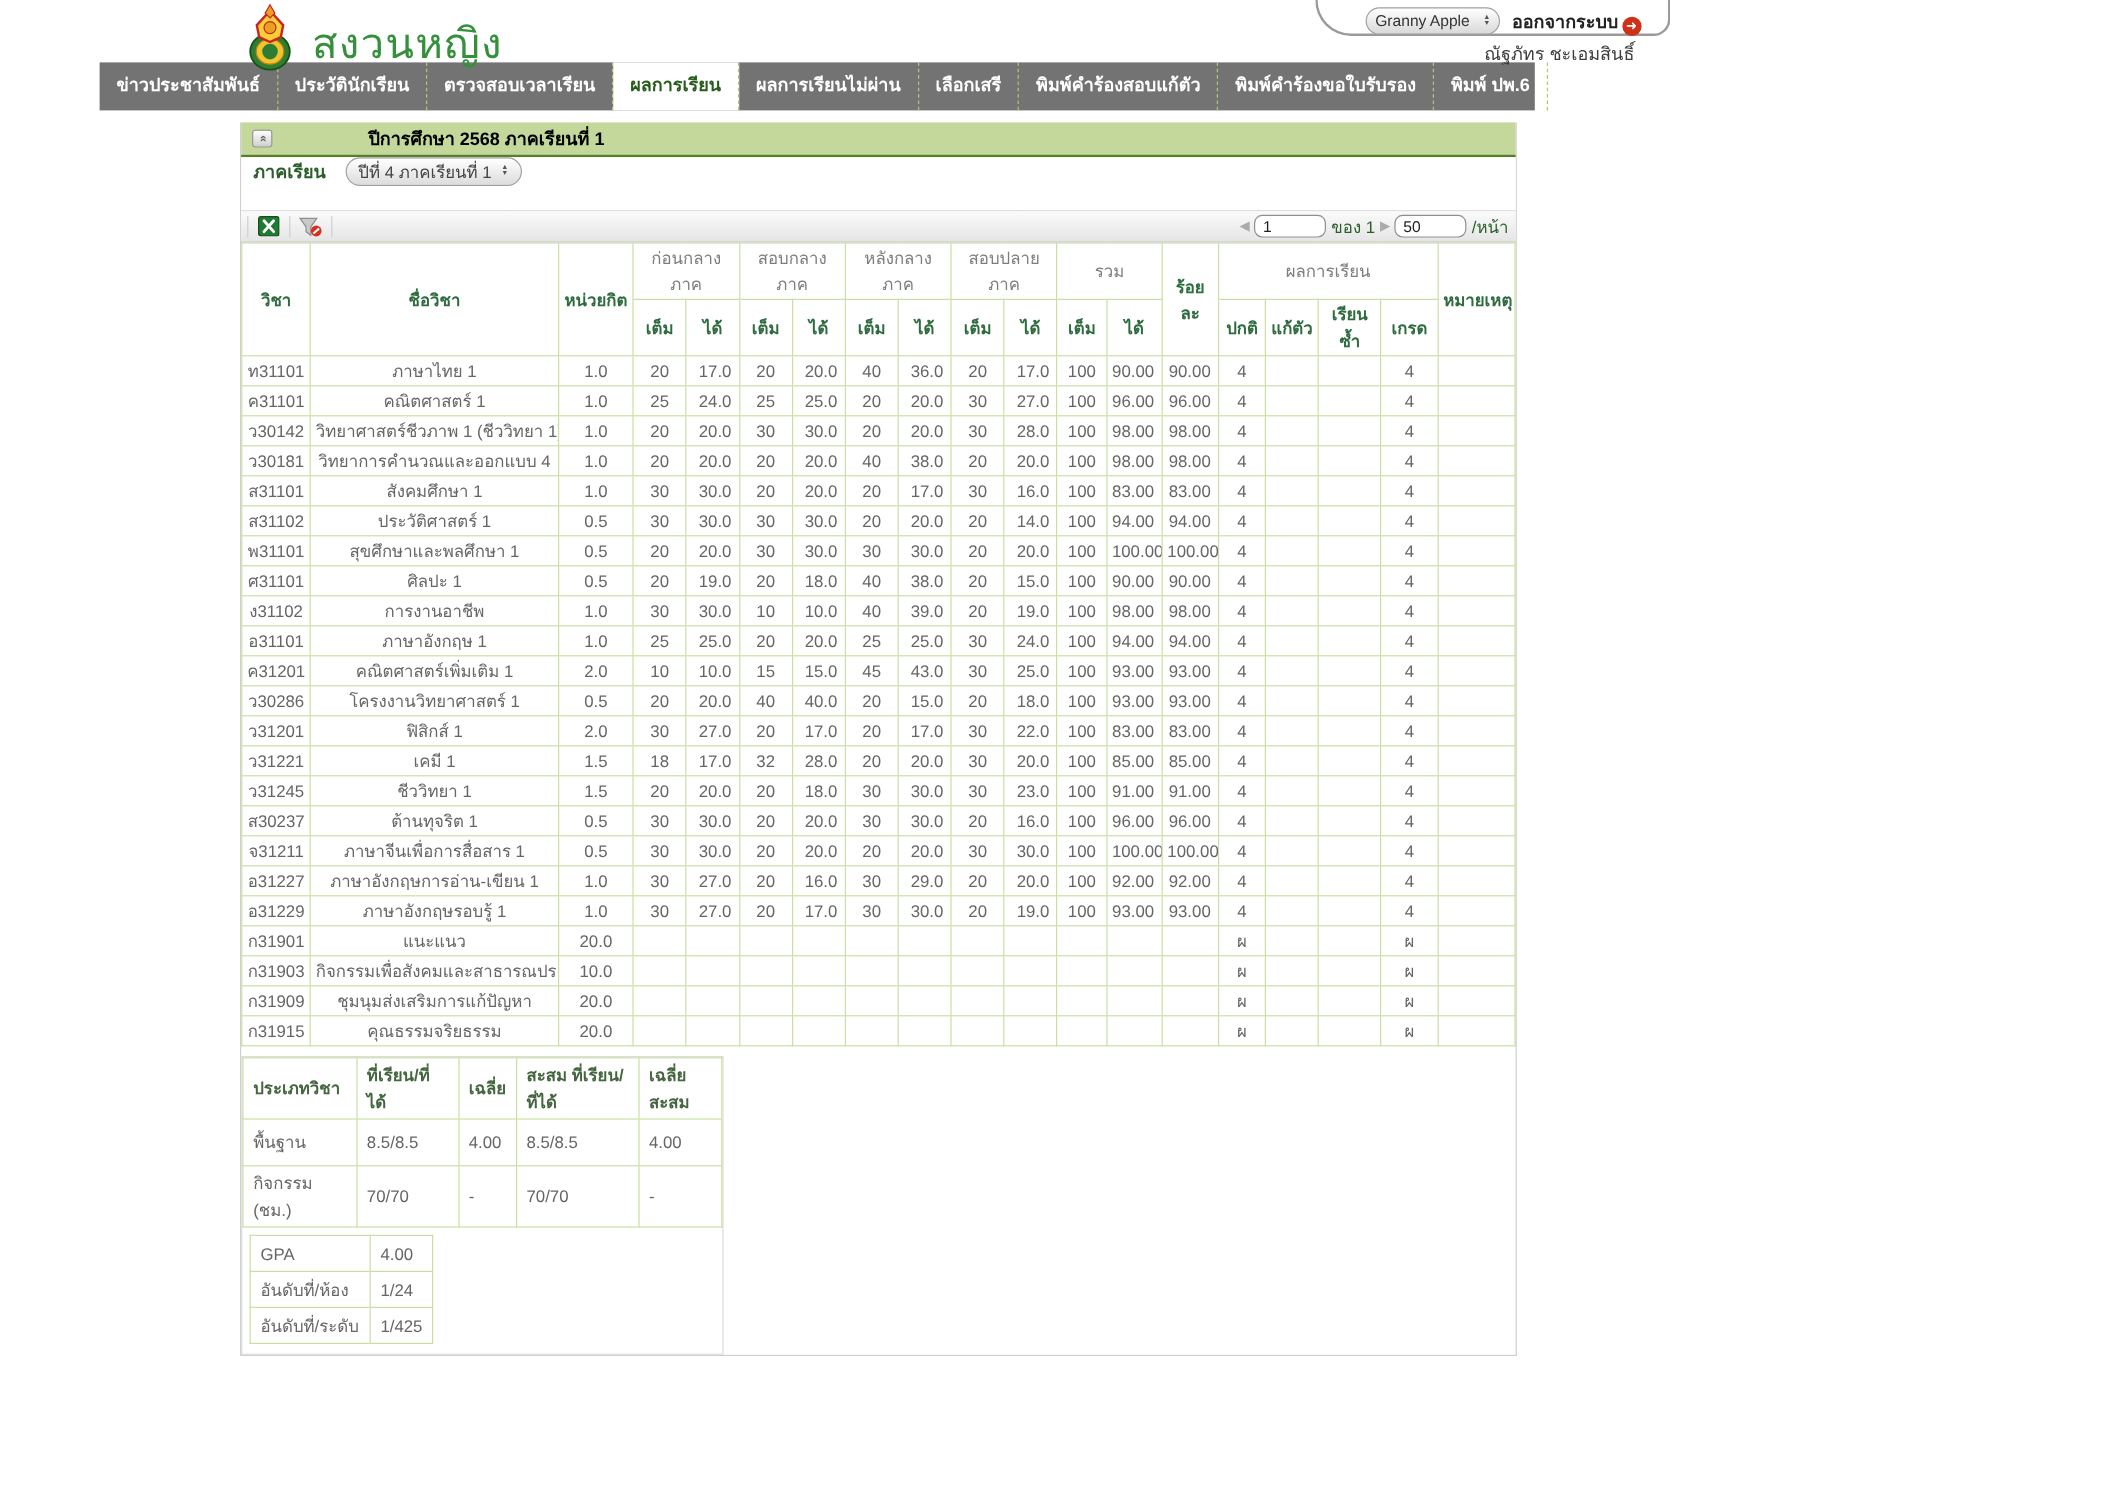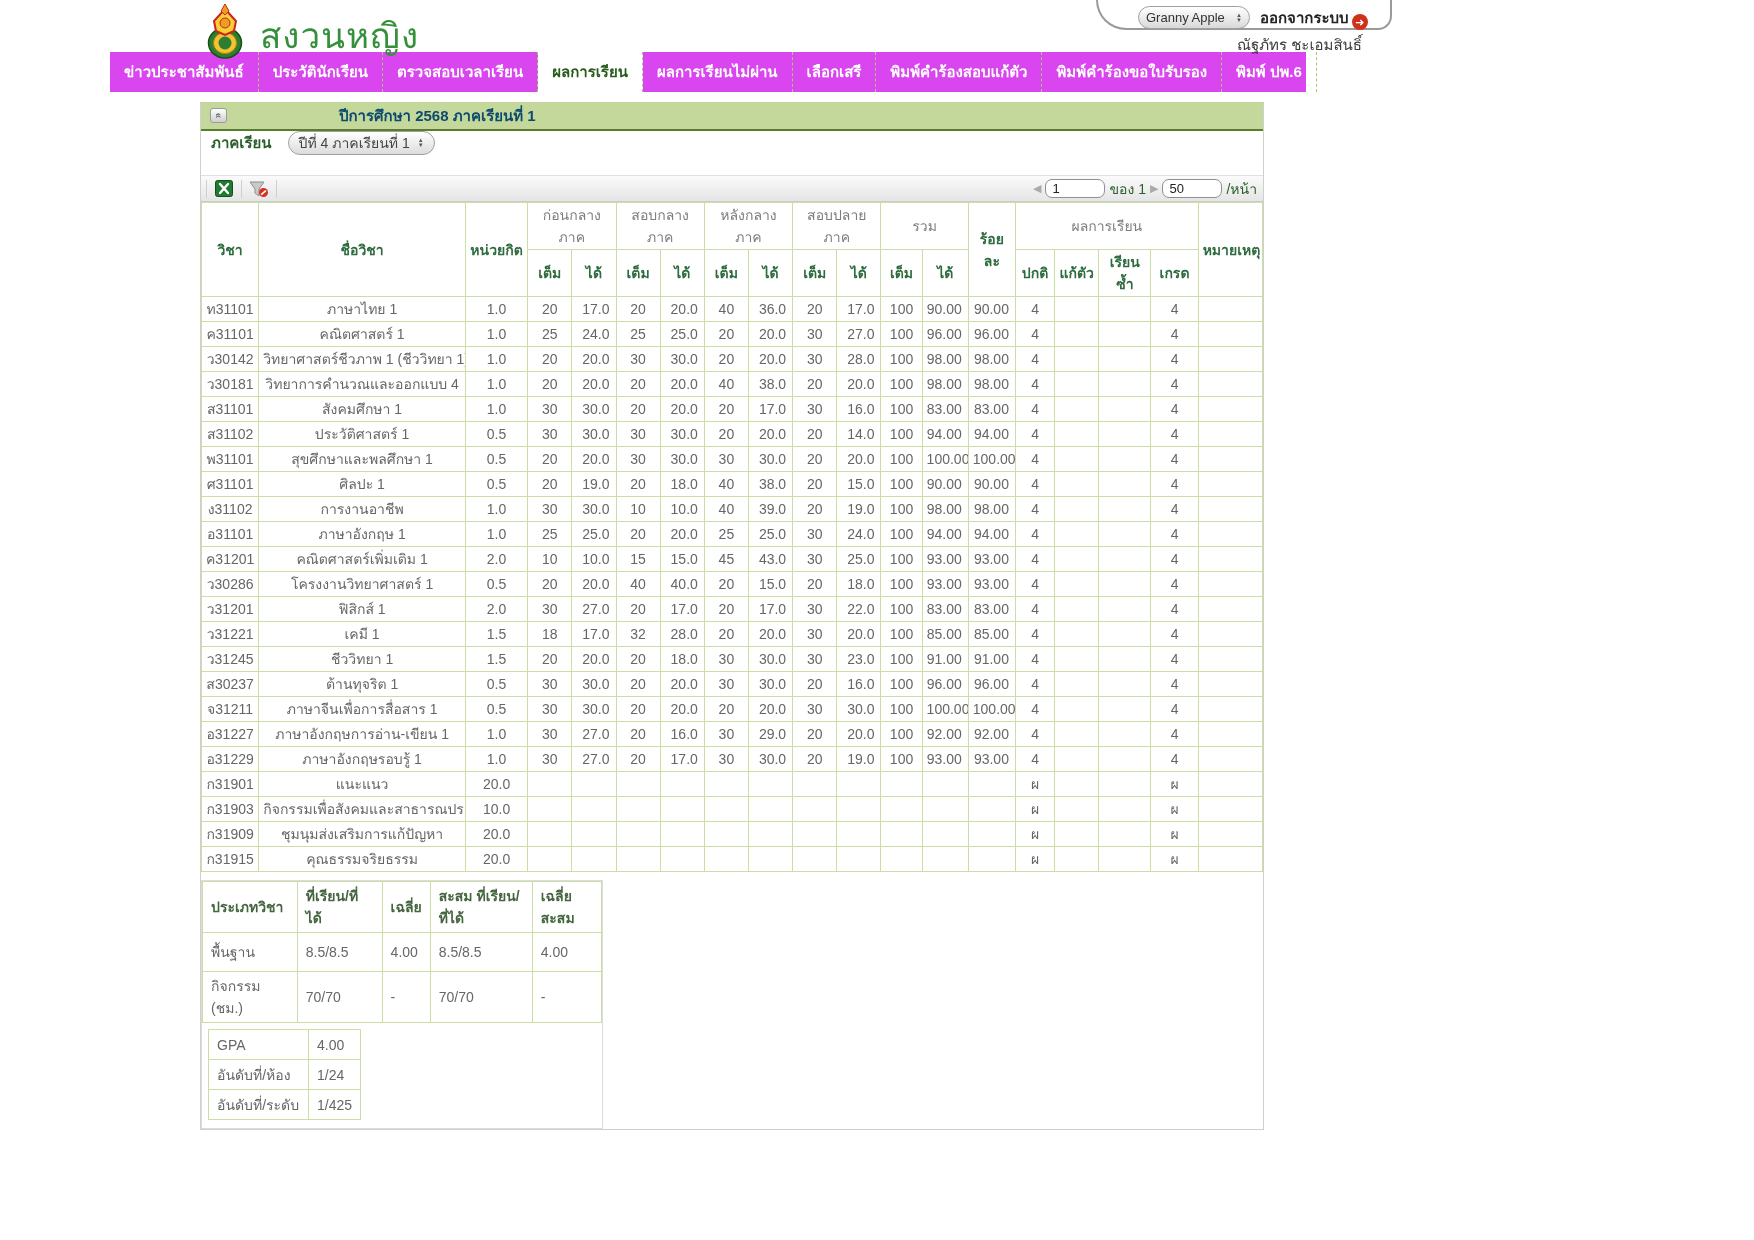--- a/index.html
+++ b/index.html
@@ -20,37 +20,37 @@
              padding:0 7px; font-size:13px; color:#333; cursor:default; }
   .spin { display:flex; flex-direction:column; line-height:5px; font-size:6px; color:#555; }
   .logout { position:absolute; left:162px; top:12px; display:flex; align-items:flex-end; gap:3px;
             font-size:15px; font-weight:bold; color:#222; cursor:pointer; white-space:nowrap; }
   .logout-ic { width:16px; height:16px; border-radius:50%; background:#cf3018; color:#fff;
                font-size:11px; line-height:16px; text-align:center; display:inline-block; }
   .student-name { position:absolute; left:1150px; top:33px; width:212px; text-align:right;
                   font-size:15px; color:#3c3c3c; }
 
   
-  .nav { margin-left:110px; width:1196px; height:40px; background:#d946ef;
+  .nav { margin-left:83px; width:1196px; height:40px; background:#737373;
          display:flex; justify-content:space-between; }
   .nav-item { line-height:40px; padding:0 14px; color:#fff; font-size:15px; font-weight:bold;
               border-right:1px dashed #a9c877; cursor:pointer; white-space:nowrap; }
   .nav-item:last-child { border-right:none; }
   .nav-item.active { background:#fff; color:#275c1a; }
 
   
   .content { margin:10px 0 0 200px; width:1064px; border:1px solid #cfcfcf; border-top:none; }
 
   .title-bar { height:29px; background:#c4d89c; border-bottom:2px solid #567f2b;
                display:flex; align-items:center; }
   .collapse-btn { margin-left:9px; width:17px; height:15px; border:1px solid #9a9a9a; border-radius:3px;
                   background:linear-gradient(#ffffff,#cfcfcf); color:#666; font-size:10px; font-weight:bold;
                   display:flex; align-items:center; justify-content:center; cursor:pointer; }
   .collapse-btn span { transform:rotate(90deg); display:inline-block; }
-  .panel-title { margin-left:112px; font-size:15px; font-weight:bold; color:#0c4a6e; }
+  .panel-title { margin-left:80px; font-size:15px; font-weight:bold; color:#000000; }
 
   .semester-row { height:44px; display:flex; background:#fff; }
   .semester-label { margin-left:10px; font-size:15px; font-weight:bold; color:#2b5e2b; }
   .semester-select { margin-left:16px; height:24px; border:1px solid #a0a0a0; border-radius:12px;
                      background:linear-gradient(#ffffff,#dcdcdc); display:flex; align-items:center; gap:8px;
                      padding:0 10px; font-size:14px; color:#444; cursor:pointer; }
 
   .toolbar { height:27px; background:linear-gradient(#fbfbfb,#e5e5e5);
              border-top:1px solid #e0e0e0; border-bottom:1px solid #cccccc;
              display:flex; align-items:center; position:relative; }

